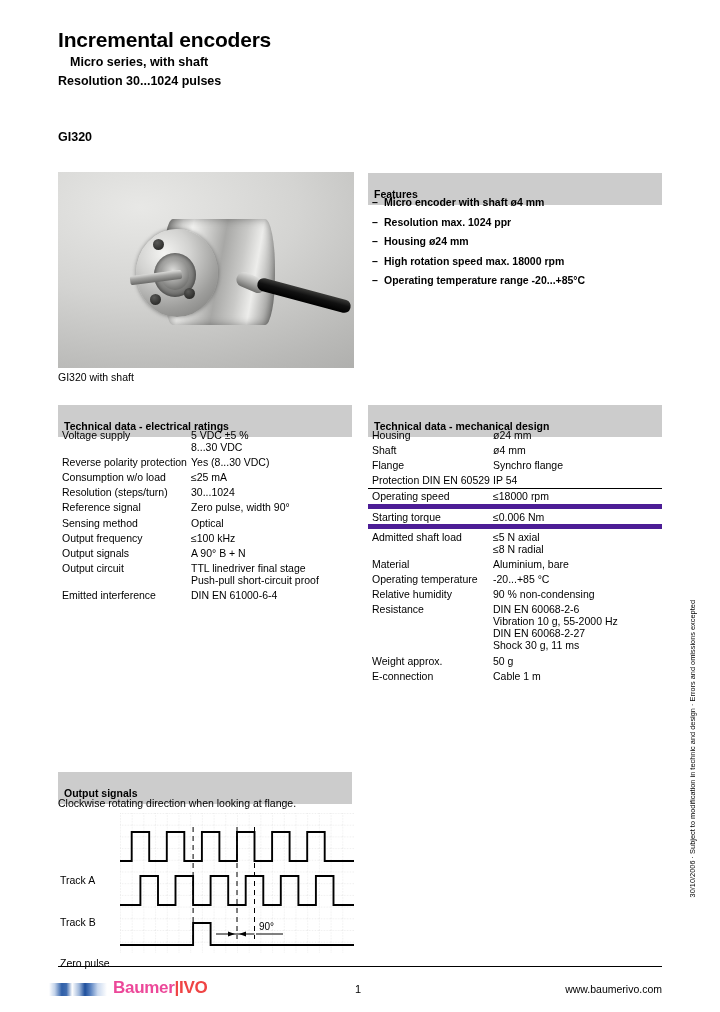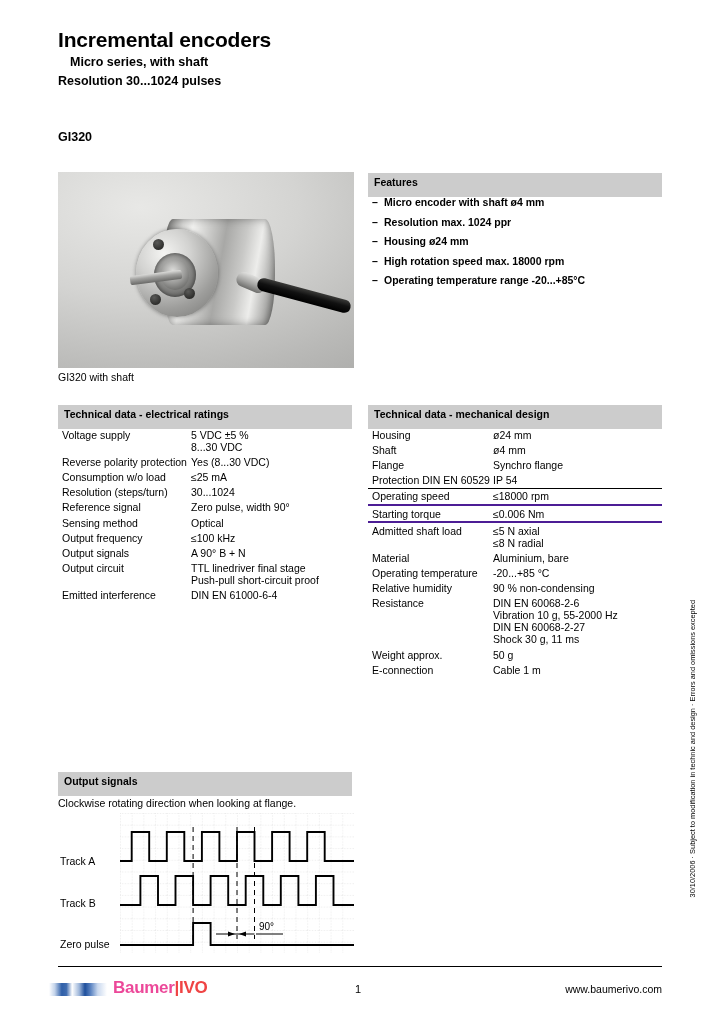--- a/index.html
+++ b/index.html
@@ -47,24 +47,24 @@
     position: absolute;
     left: 58px; top: 130px;
     font-size: 12.5px;
     font-weight: bold;
   }
 
   
   .sec-bar {
     position: absolute;
     background: #cccccc;
-    height: 24px;
-    font-size: 10.5px;
-    font-weight: bold;
-    padding: 2px 0 0 6px;
+    height: 32px;
+    font-size: 10.5px;
+    font-weight: bold;
+    padding: 14px 0 0 6px;
     box-sizing: border-box;
     line-height: 14px;
   }
 
   
   .photo {
     position: absolute;
     left: 58px; top: 172px;
     width: 296px; height: 196px;
     background:
@@ -171,21 +171,21 @@
   }
   #elec-table { left: 58px; top: 427px; }
   #mech-table { left: 368px; top: 427px; }
 
   .row {
     display: flex;
     align-items: flex-start;
     padding: 1.6px 0;
   }
   .row.rule-top { border-top: 1px solid #000; }
-  .row.rule-bot { border-bottom: 2px solid #4c1d95; }
+  .row.rule-bot { border-bottom: 5px solid #4c1d95; }
   .row .k {
     width: 133px;
     flex: 0 0 133px;
     padding-left: 4px;
     box-sizing: border-box;
   }
   .row .v {
     flex: 1 1 auto;
     white-space: pre-line;
   }
@@ -200,20 +200,21 @@
   }
   .wave-wrap {
     position: absolute;
     left: 58px; top: 813px;
     width: 296px; height: 140px;
   }
   .wave-label {
     position: absolute;
     font-size: 10.5px;
     left: 2px;
+    margin-top: 19px;
   }
   .wl-a { top: 42px; }
   .wl-b { top: 84px; }
   .wl-z { top: 125px; }
   .wave-svg { position: absolute; left: 62px; top: 0; }
 
   
   .footer-rule {
     position: absolute;
     left: 58px; top: 966px;

